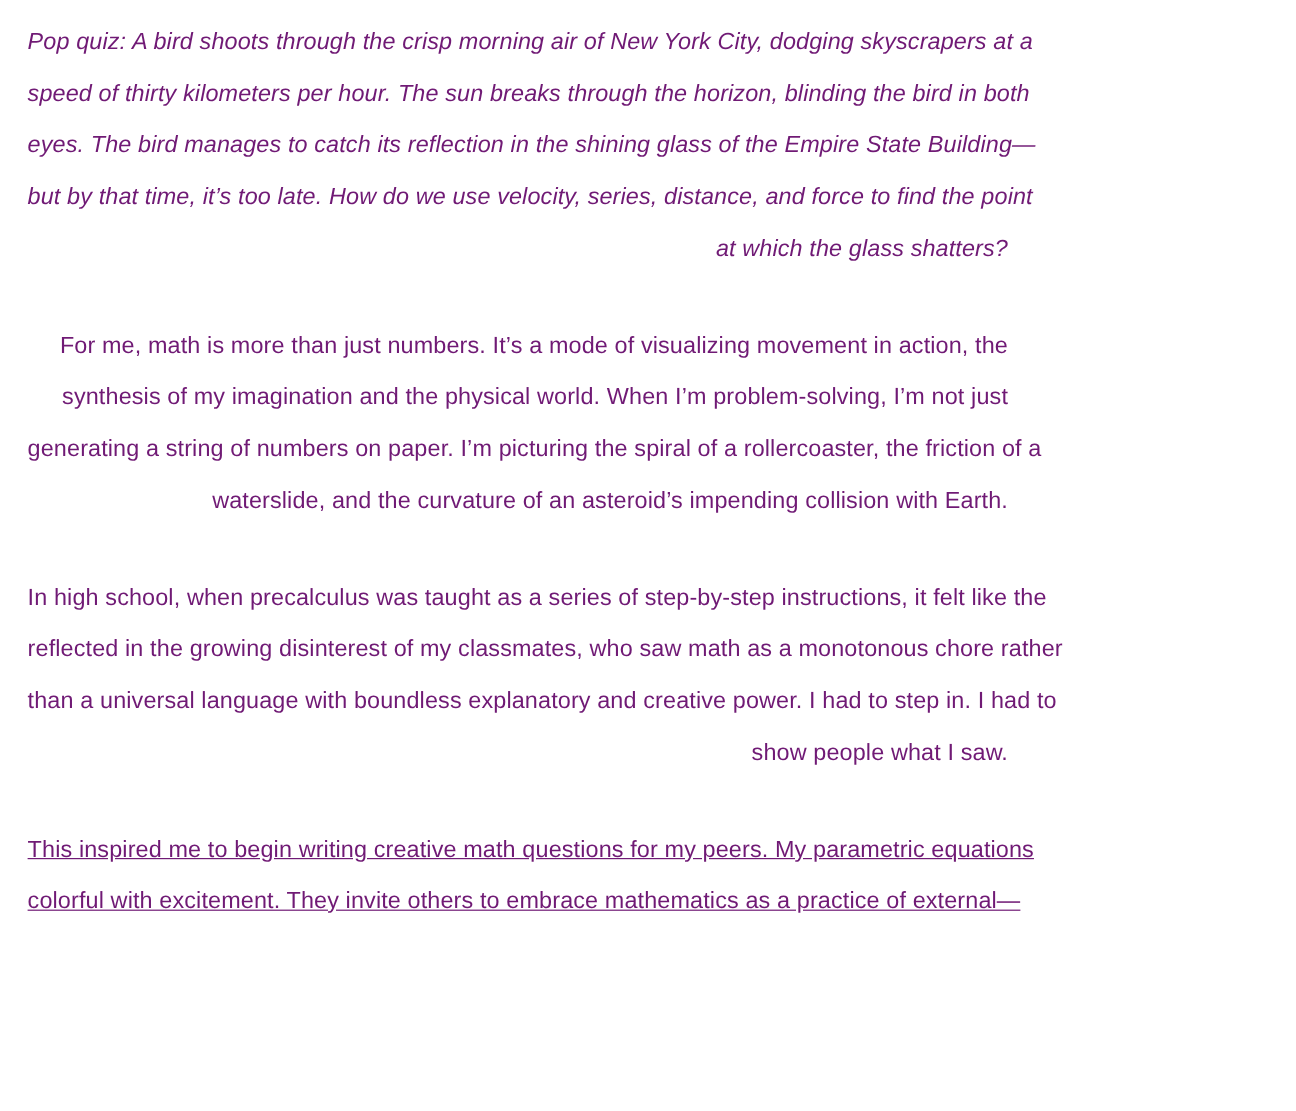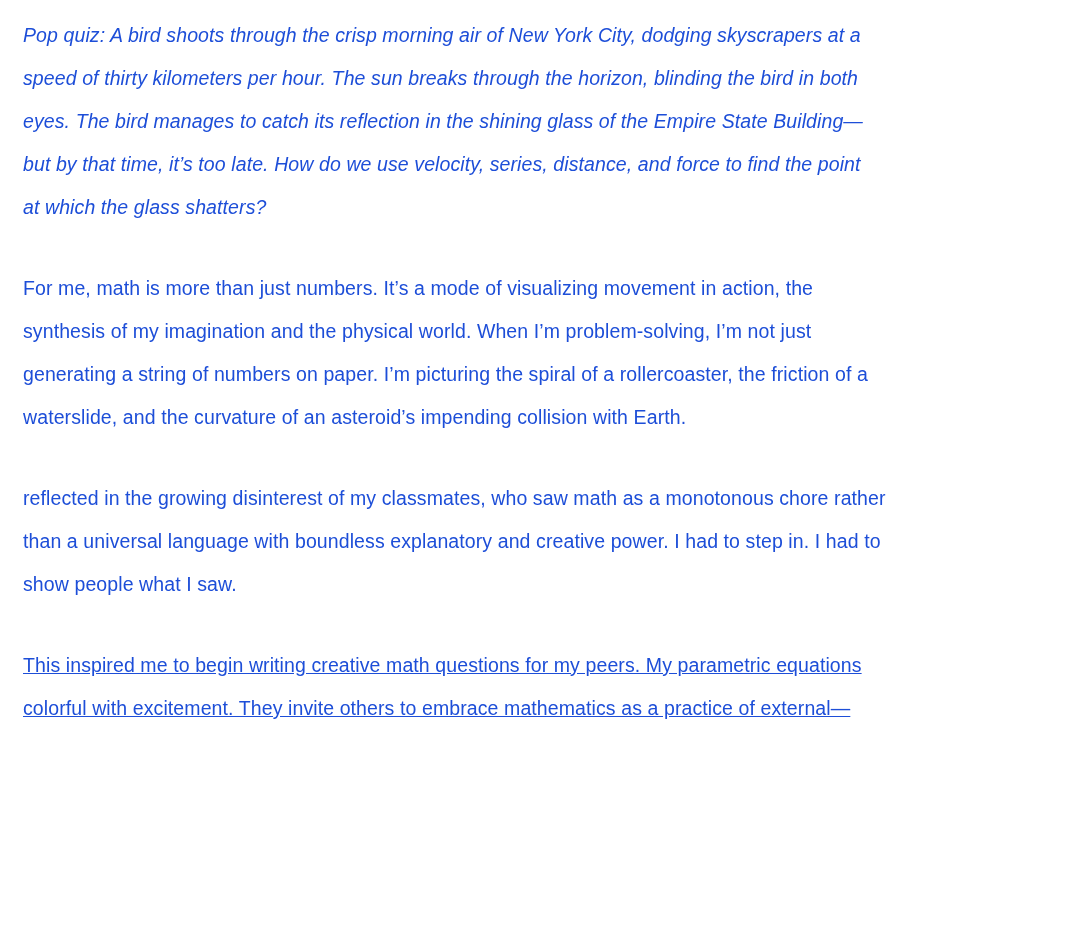--- a/index.html
+++ b/index.html
@@ -12,22 +12,23 @@
     height: 926px;
     overflow: hidden;
   }
   .essay {
     box-sizing: border-box;
     width: 864px;
     padding: 14px 24px 0 23px;
     font-family: "Liberation Sans", sans-serif;
     font-size: 19.5px;
     font-weight: 400;
-    color: #1d4ed8;
+    color: #701a75;
     letter-spacing: 0.1px;
+    text-align: right;
   }
   .para {
     margin: 0 0 38px 0;
   }
   .para:last-child {
     margin-bottom: 0;
     text-decoration: underline;
   }
   .para.italic {
     font-style: italic;
@@ -52,20 +53,21 @@
   </p>
 
   <p class="para">
     <span class="line">For me, math is more than just numbers. It’s a mode of visualizing movement in action, the</span>
     <span class="line">synthesis of my imagination and the physical world. When I’m problem-solving, I’m not just</span>
     <span class="line">generating a string of numbers on paper. I’m picturing the spiral of a rollercoaster, the friction of a</span>
     <span class="line">waterslide, and the curvature of an asteroid’s impending collision with Earth.</span>
   </p>
 
   <p class="para">
+    <span class="line">In high school, when precalculus was taught as a series of step-by-step instructions, it felt like the</span>
     <span class="line">reflected in the growing disinterest of my classmates, who saw math as a monotonous chore rather</span>
     <span class="line">than a universal language with boundless explanatory and creative power. I had to step in. I had to</span>
     <span class="line">show people what I saw.</span>
   </p>
 
   <p class="para">
     <span class="line">This inspired me to begin writing creative math questions for my peers. My parametric equations</span>
     <span class="line">colorful with excitement. They invite others to embrace mathematics as a practice of external—</span>
   </p>
 

